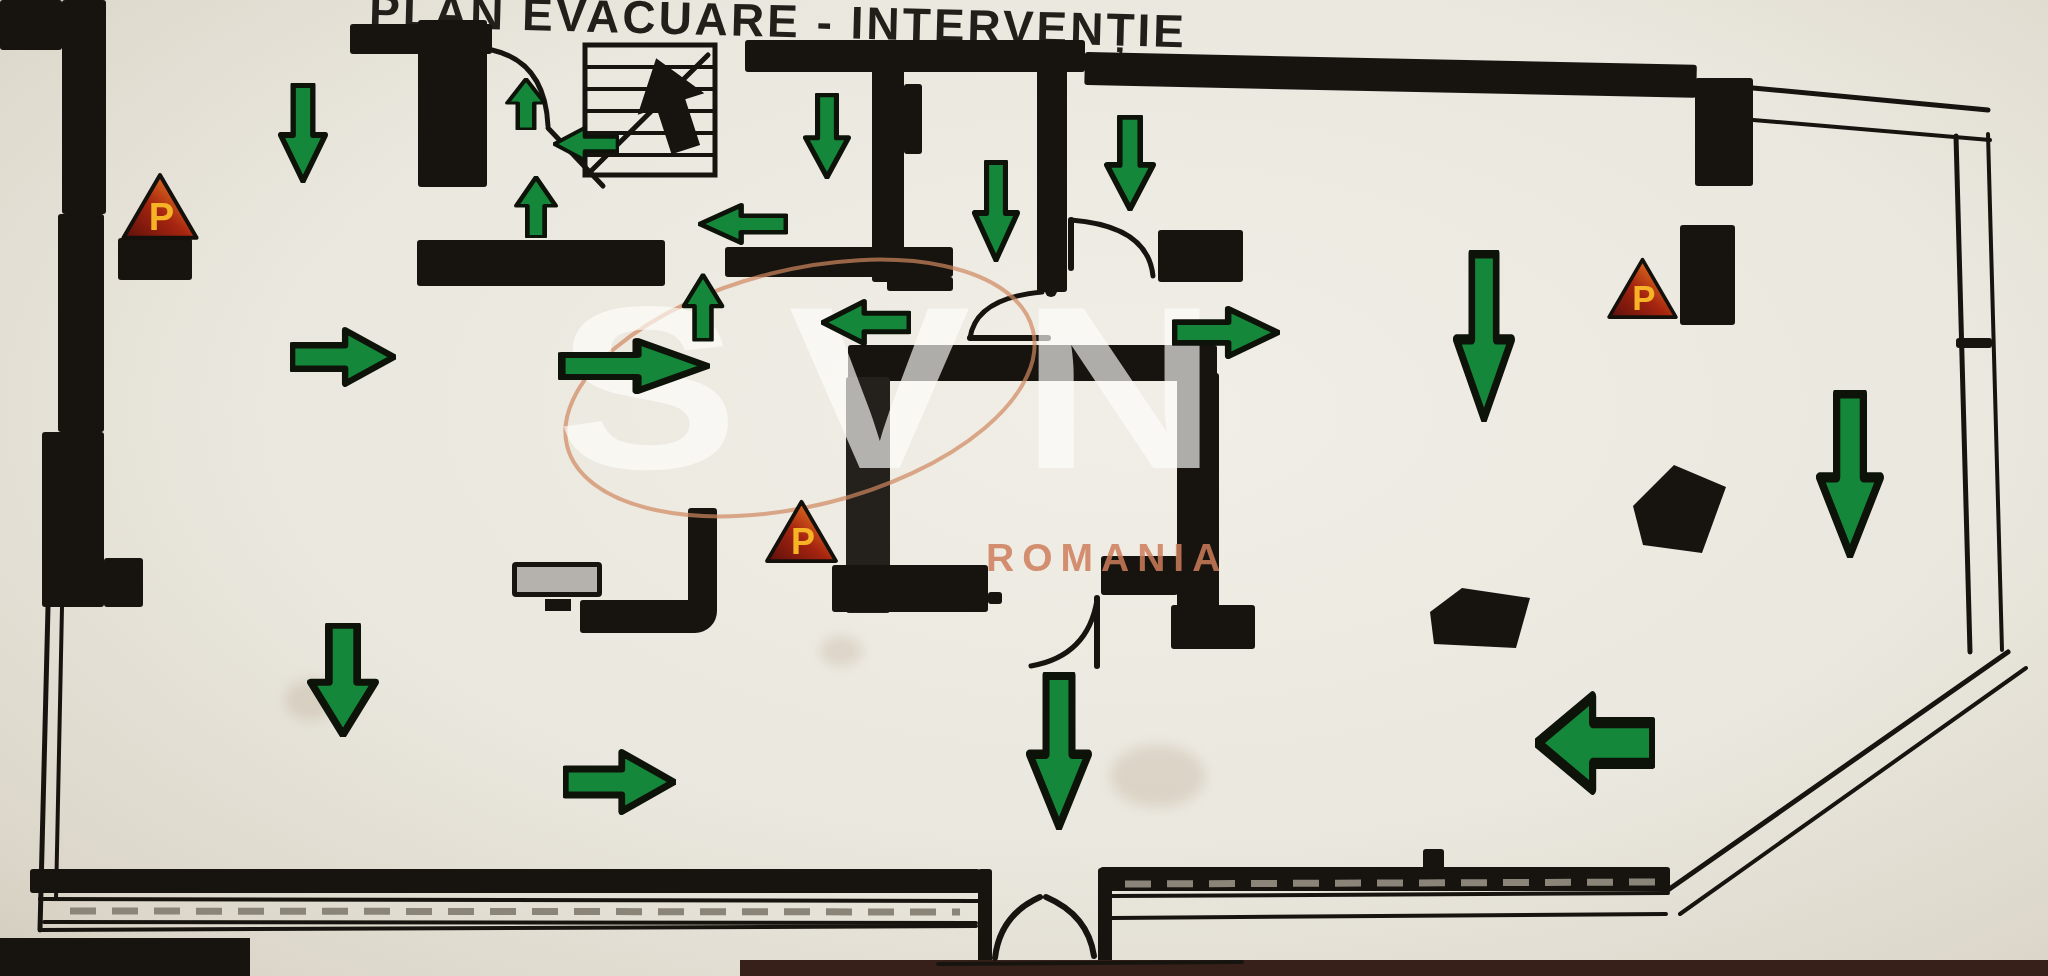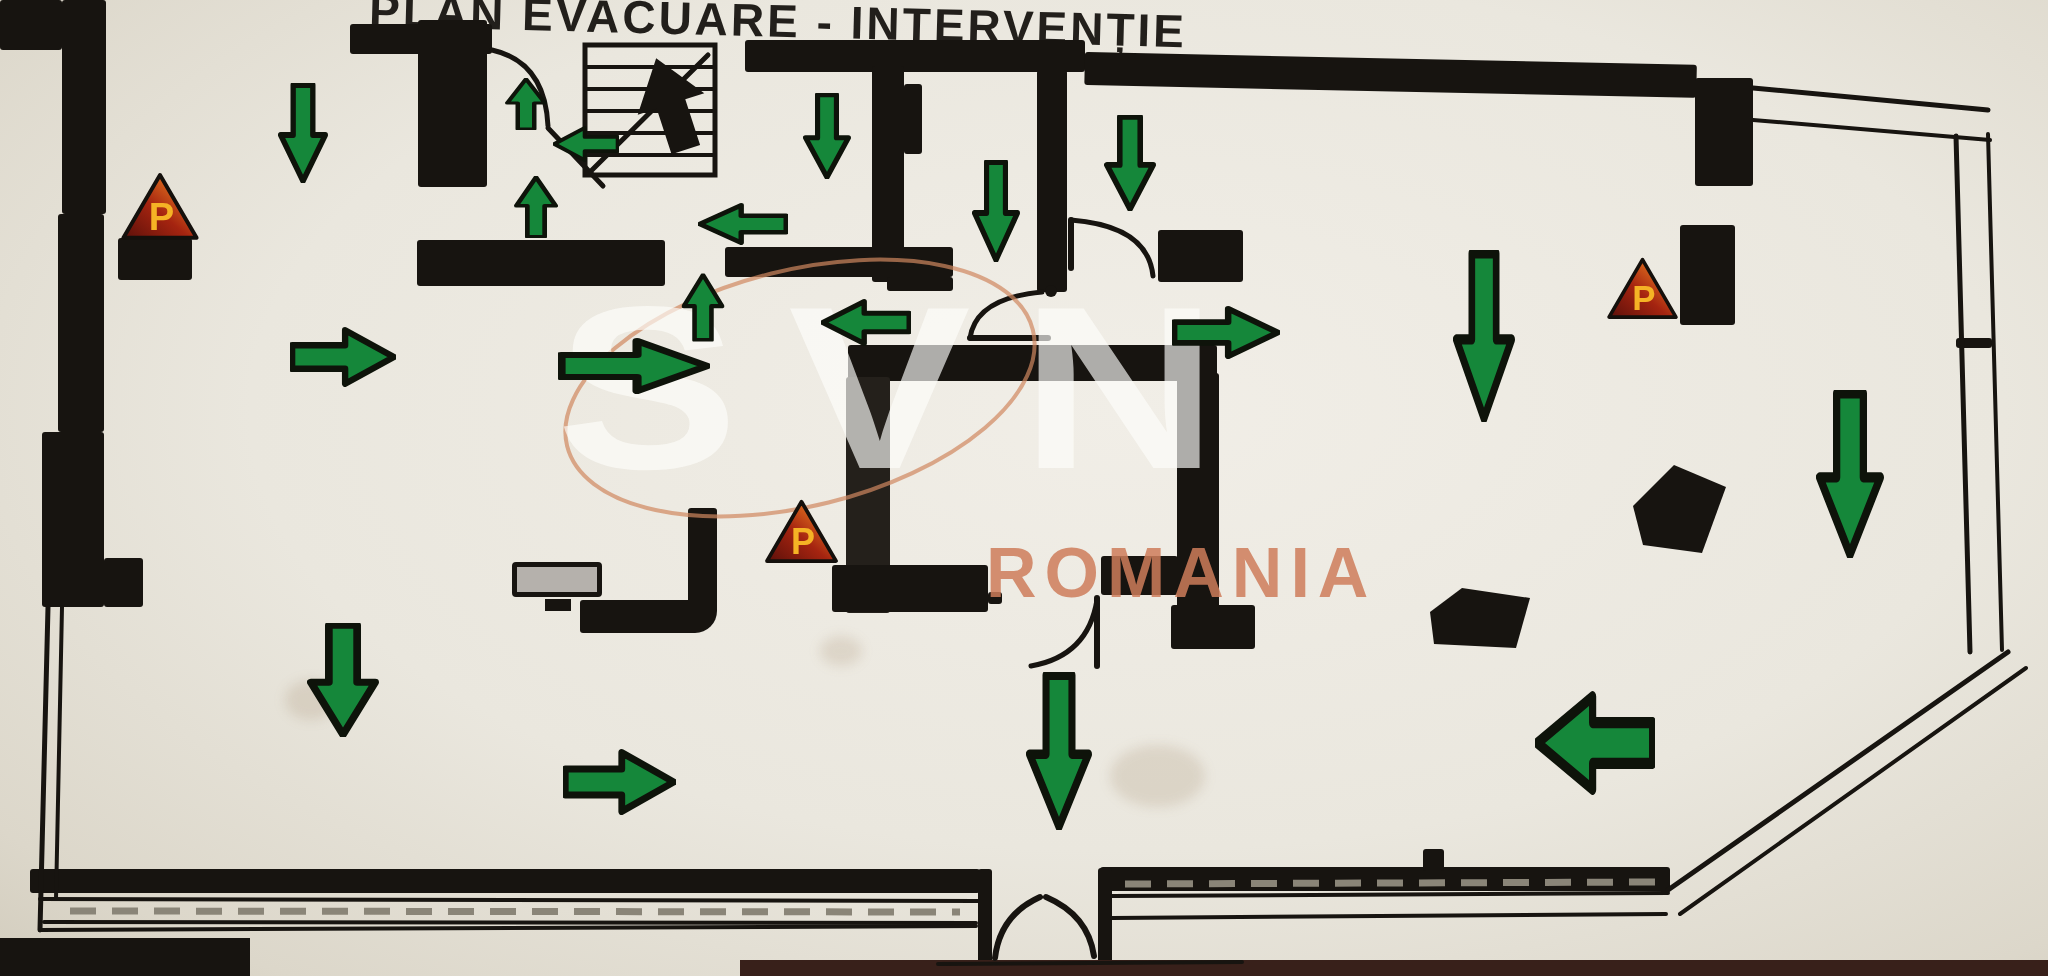--- a/index.html
+++ b/index.html
@@ -15,21 +15,21 @@
     transform:rotate(1.5deg);transform-origin:left top;
   }
   .svn{
     position:absolute;left:556px;top:272px;
     font-weight:bold;font-size:232px;letter-spacing:42px;line-height:1;
     color:rgba(253,253,250,0.66);transform:scaleX(1.18);transform-origin:left center;
     pointer-events:none;
   }
   .romania{
     position:absolute;left:986px;top:538px;
-    font-weight:bold;font-size:70px;letter-spacing:8px;line-height:1;
+    font-weight:bold;font-size:39px;letter-spacing:8px;line-height:1;
     color:rgba(206,124,90,0.85);pointer-events:none;
   }
   .desk{position:absolute;left:512px;top:562px;width:80px;height:25px;
     background:#b5b1ac;border:5px solid #171410;border-radius:4px;}
   .desk-tab{position:absolute;left:545px;top:599px;width:26px;height:12px;background:#171410;}
   .stain{position:absolute;border-radius:50%;background:rgba(128,92,50,0.14);filter:blur(6px);}
   svg.layer{position:absolute;left:0;top:0;}
   .arrow-svg{position:absolute;}
   .ext-svg{position:absolute;}
 </style>

